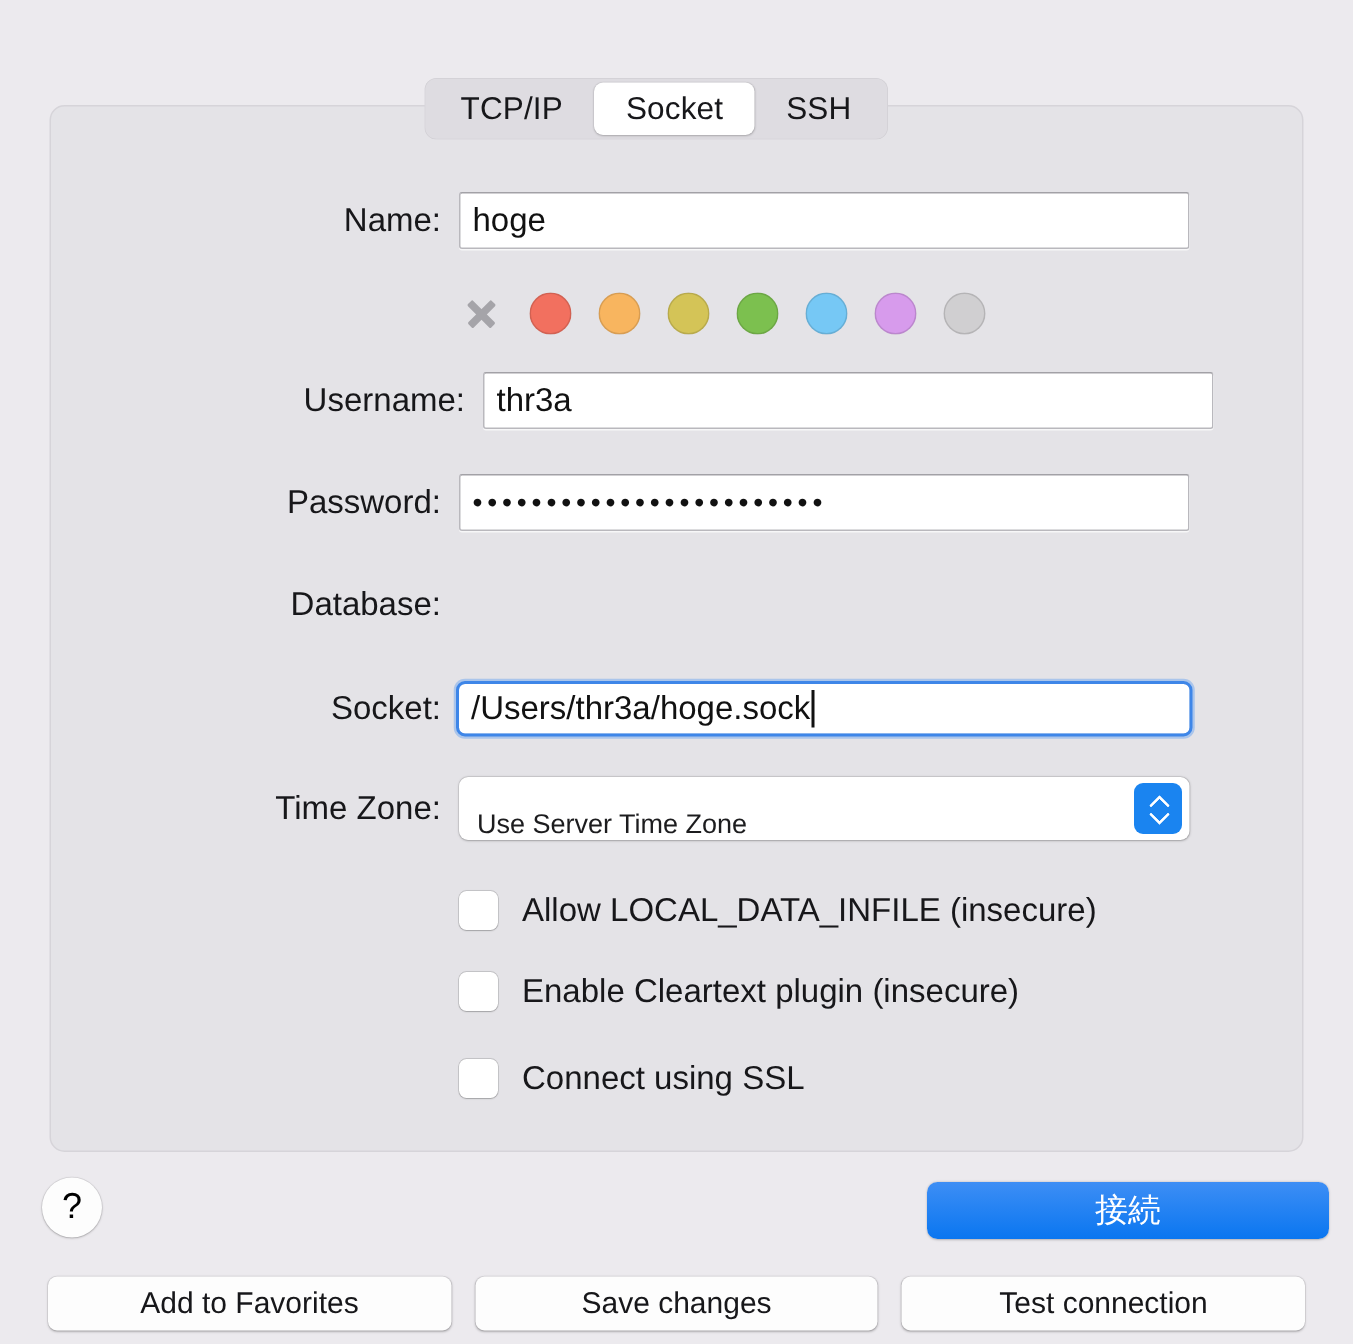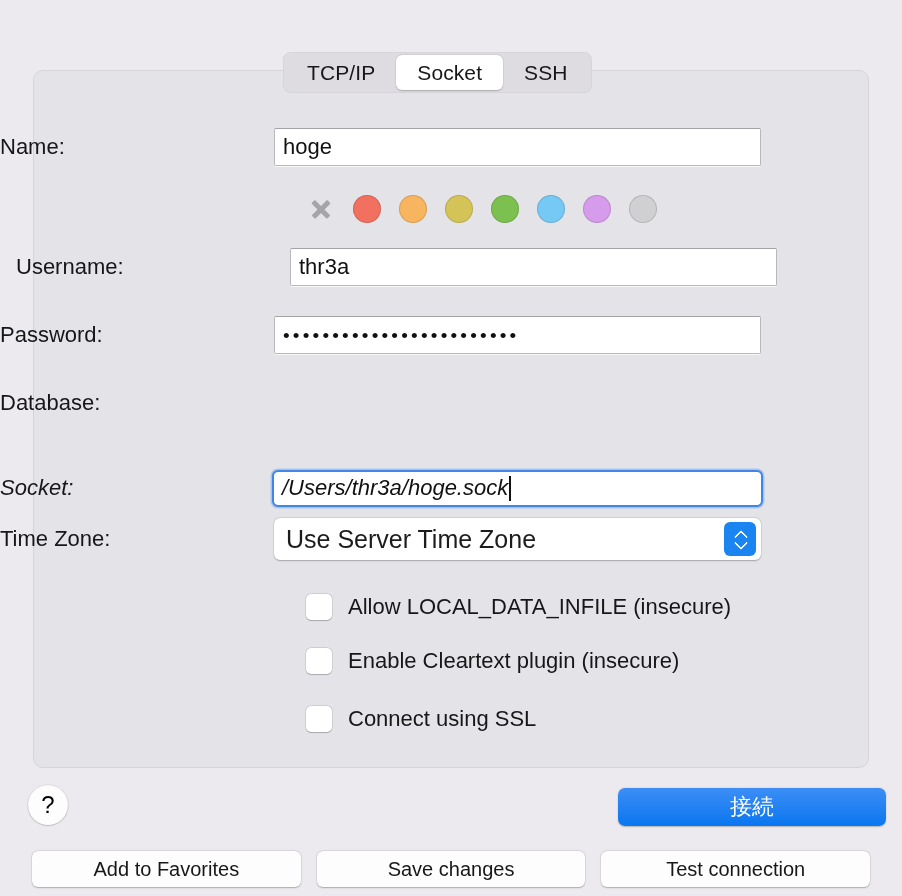--- a/index.html
+++ b/index.html
@@ -64,22 +64,22 @@
 
   
   .row {
     position: absolute;
     display: flex;
     align-items: center;
     left: 0;
     width: 100%;
   }
   .lbl {
-    width: 274px;
-    text-align: left;
+    width: 306px;
+    text-align: right;
     padding-right: 12px;
     box-sizing: border-box;
     font-size: 22px;
     color: #17171a;
     white-space: nowrap;
   }
 
   .field {
     width: 487px;
     height: 38px;
@@ -157,24 +157,24 @@
   .clear-x::after  { transform: rotate(-45deg); }
 
   
   .popup {
     width: 487px;
     height: 42px;
     background: #ffffff;
     border-radius: 6px;
     box-shadow: 0 0.5px 1.5px rgba(0,0,0,0.25), 0 0 0 0.5px rgba(0,0,0,0.08);
     display: flex;
-    align-items: center;
+    align-items: flex-end;
     padding-left: 12px;
     box-sizing: border-box;
-    font-size: 25px;
+    font-size: 18px;
     position: relative;
     cursor: default;
   }
   .stepper {
     position: absolute;
     right: 5px;
     top: 4px;
     width: 32px;
     height: 34px;
     background: #1a84f0;
@@ -324,21 +324,21 @@
   <div class="lbl">Password:</div>
   <div class="field">
     <span class="bullets">••••••••••••••••••••••••</span>
   </div>
 </div>
 
 <div class="row" style="top:384px; height:38px;">
   <div class="lbl">Database:</div>
 </div>
 
-<div class="row" style="top:468px; height:40px;font-style:italic;">
+<div class="row" style="top:452px; height:40px;">
   <div class="lbl">Socket:</div>
   <div class="field focused">
     <span>/Users/thr3a/hoge.sock</span>
       <span class="caret"></span>
   </div>
 </div>
 
 <div class="row" style="top:518px; height:42px;">
   <div class="lbl">Time Zone:</div>
   <div class="popup">

